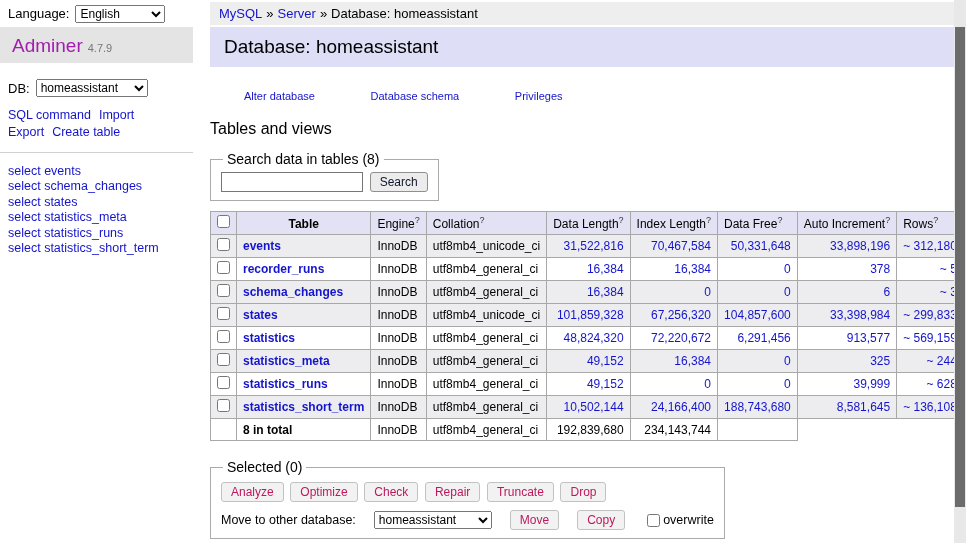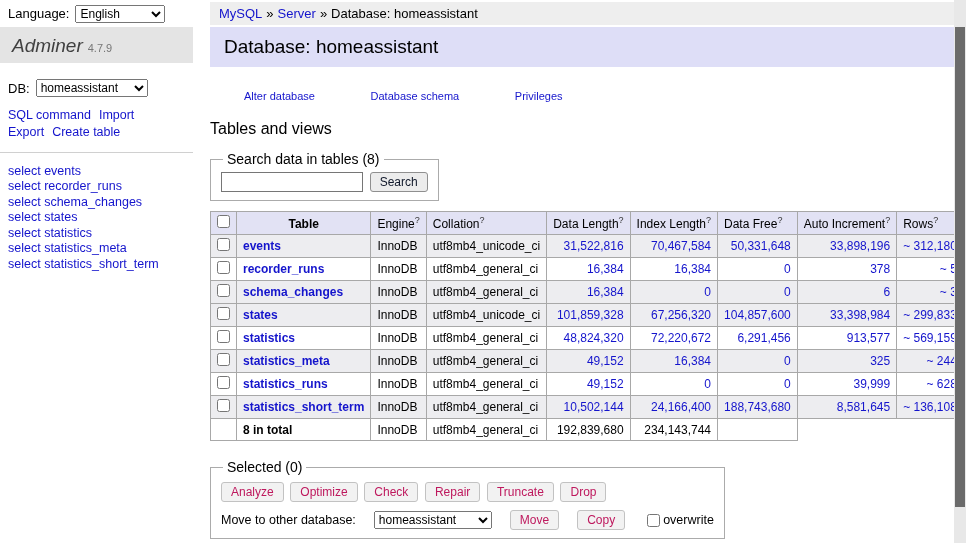--- a/index.html
+++ b/index.html
@@ -25,21 +25,21 @@
     border: 1px solid #767676; padding: 2px 4px; width: 142px; height: 20px;
   }
 
   .layout { display: flex; width: 954px; }
 
   
   .sidebar { width: 193px; flex: 0 0 193px; }
   .lang-row { height: 27px; display: flex; align-items: center; padding: 0 8px; gap: 6px; }
   .lang-row select { width: 90px; }
   .brand { height: 36px; background: #e4e4e4; display: flex; align-items: baseline; padding: 8px 12px; gap: 5px; }
-  .brand-name { font-style: italic; color: #404040; font-size: 19px; }
+  .brand-name { color: #a21caf; font-size: 19px; }
   .brand-ver { color: #777; font-size: 11px; }
   .db-row { padding: 16px 8px 6px; display: flex; align-items: center; gap: 6px; }
   .db-row select { width: 112px; }
   .side-actions { padding: 4px 8px 11px; border-bottom: 1px solid #d0d0d0; line-height: 1.35; font-size: 12.5px; }
   .side-actions a { margin-right: 8px; }
   .tables-list { padding: 11px 8px; font-size: 12.5px; }
   .tables-list a { display: block; line-height: 1.08; padding: 1px 0; }
 
   
   .main { flex: 1; padding: 0 6px 0 17px; }
@@ -108,30 +108,29 @@
 
     <p class="side-actions">
       <a>SQL command</a><a>Import</a><br>
       <a>Export</a><a>Create table</a>
     </p>
 
     <div class="tables-list">
 
         <a>select events</a>
 
-        <a>select recorder_runs</a>
 
         <a>select schema_changes</a>
 
         <a>select states</a>
 
-        <a>select statistics</a>
 
         <a>select statistics_meta</a>
 
+        <a>select statistics_runs</a>
 
         <a>select statistics_short_term</a>
       </div>
   </div>
 
   <div class="main">
 
     <div class="top-row">
       <div class="crumb-bar">
         <a>MySQL</a>

